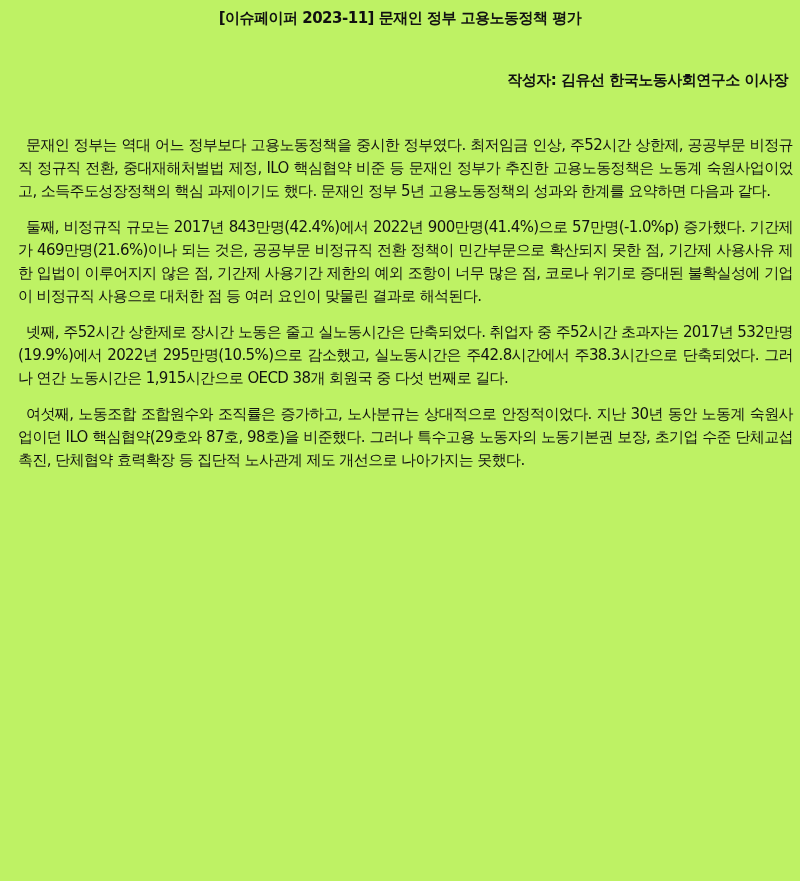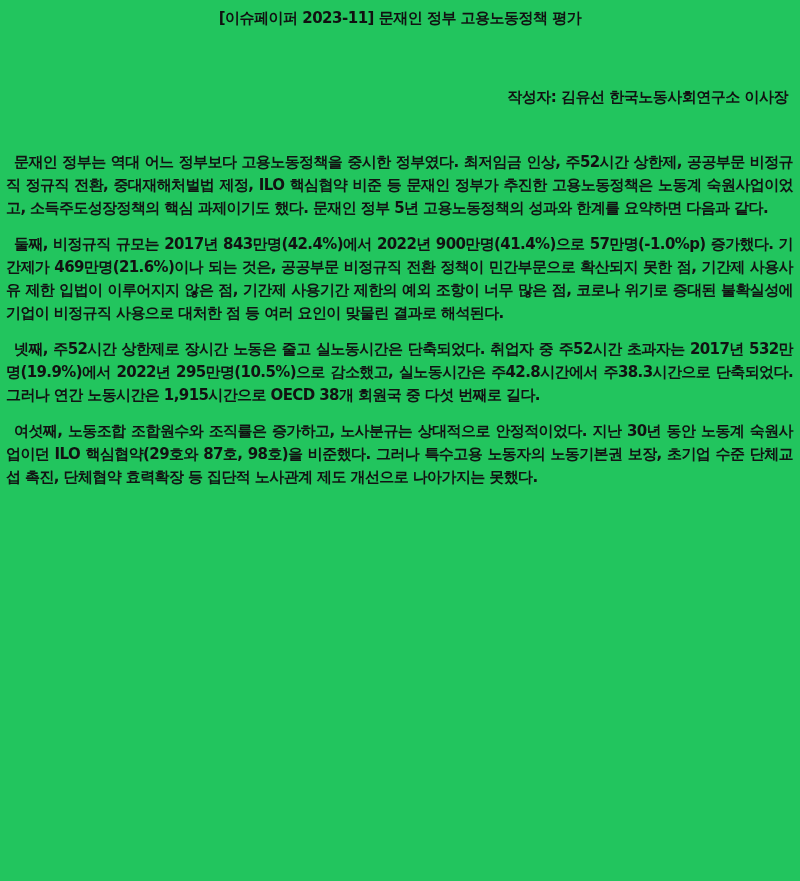--- a/index.html
+++ b/index.html
@@ -4,47 +4,46 @@
 <style>
   html, body {
     margin: 0;
     padding: 0;
     background: #ffffff;
   }
   .page {
     position: relative;
     width: 800px;
     height: 881px;
-    background: #22c55e;
+    background: #bef264;
     font-family: "DejaVu Sans", "Liberation Sans", sans-serif;
     color: #121212;
     overflow: hidden;
     box-sizing: border-box;
   }
   .doc-title {
     padding-top: 9px;
     text-align: center;
     font-size: 15px;
     font-weight: bold;
     letter-spacing: -0.5px;
     color: #111111;
   }
   .doc-author {
-    margin-top: 60px;
+    margin-top: 43px;
     padding-right: 12px;
     text-align: right;
     font-size: 15px;
     font-weight: bold;
     letter-spacing: -0.5px;
     color: #111111;
   }
   .doc-body {
     margin-top: 44px;
-    padding: 0 7px 0 6px;
-    font-weight: bold;
+    padding: 0 7px 0 18px;
   }
   .doc-body p {
     margin: 0 0 13px 0;
     font-size: 15px;
     line-height: 23px;
     letter-spacing: -0.6px;
     text-align: justify;
     text-indent: 8px;
     word-break: break-all;
     color: #121212;

